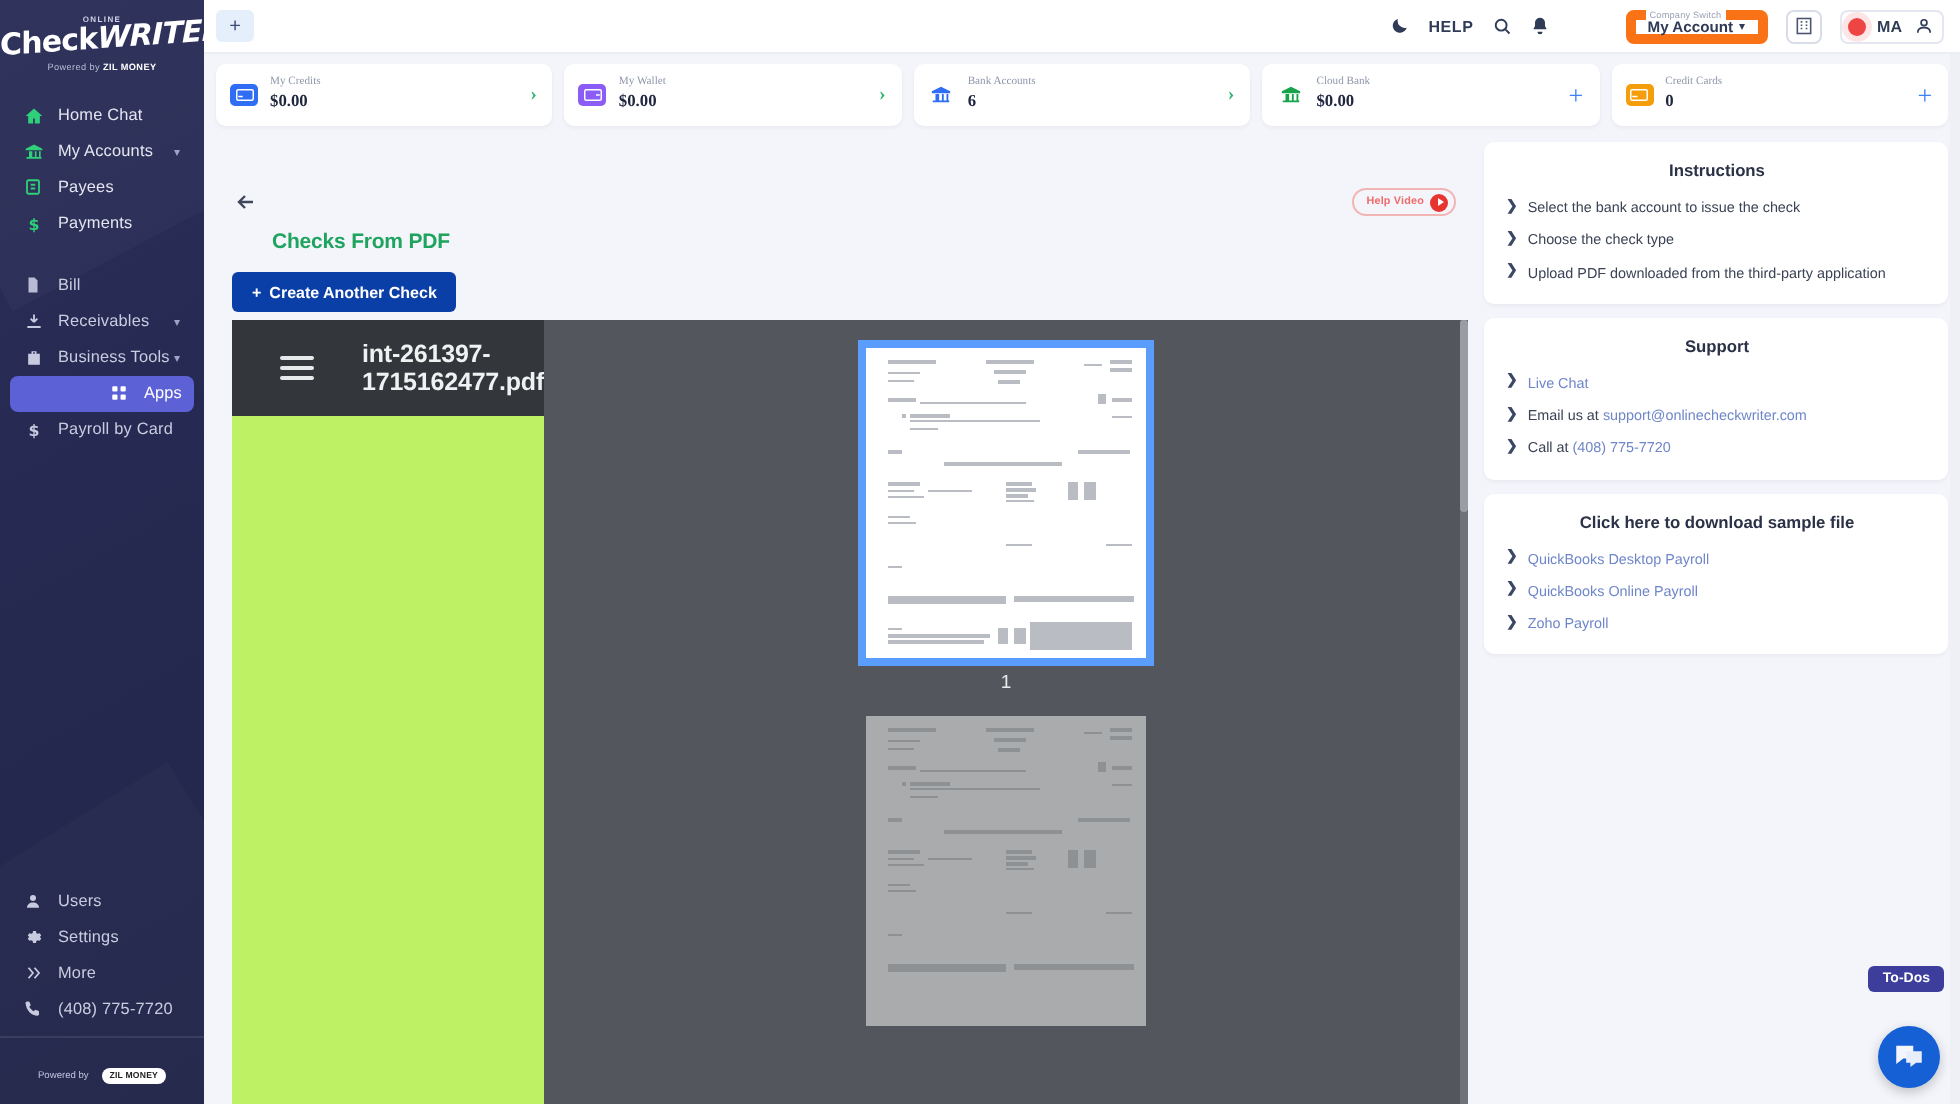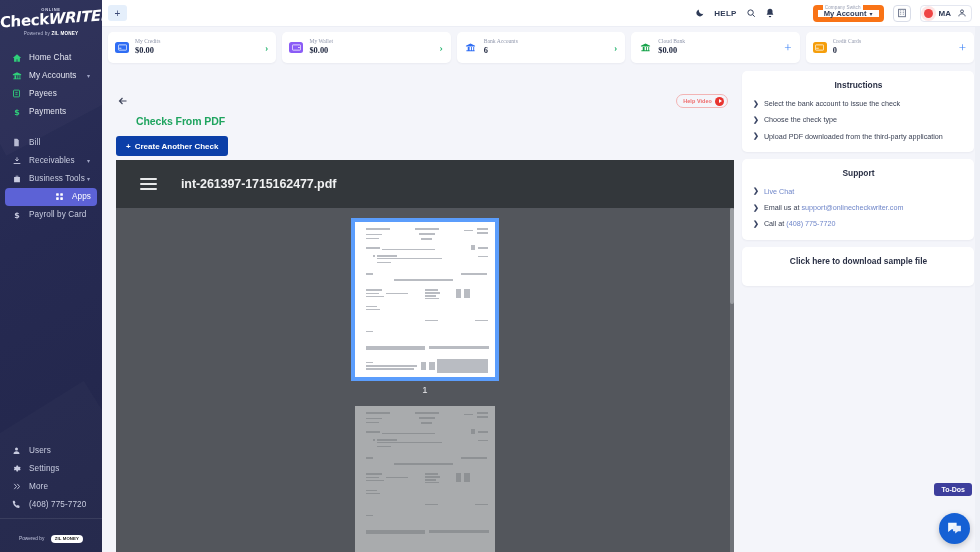--- a/index.html
+++ b/index.html
@@ -133,21 +133,21 @@
   .create-btn {
     margin: 9px 0 4px 8px; background:#0b3fa8; color:#fff; border:none;
     height:20px; border-radius:3px; padding: 0 10px; font-size:8px; font-weight:700;
     display:inline-flex; align-items:center; gap:4px; cursor:pointer; align-self:flex-start;
     font-family:"Liberation Sans", sans-serif;
   }
 
   
   .pdf-view {
     margin: 0 0 0 8px; flex:1; min-height:0; background:#bef264;
-    position:relative; overflow:hidden; display:flex; flex-direction:column;
+    position:relative; overflow:hidden; display:flex; flex-direction:row;
   }
   .pdf-bar { height:48px; background:#33373b; display:flex; align-items:center; padding-left:24px; gap:24px; flex:0 0 48px;}
   .burger { display:flex; flex-direction:column; gap:3px; cursor:pointer;}
   .burger i { display:block; width:17px; height:1.8px; background:#e8e9ea; border-radius:1px;}
   .pdf-name { font-size:12.5px; color:#f0f1f2; font-weight:600; letter-spacing:-.1px;}
   .pdf-scroll { flex:1; position:relative; overflow:hidden; background:#53565c; }
   .pdf-inner { position:absolute; inset:0; display:flex; flex-direction:column; align-items:center; padding-top:14px; }
   .page-card { width:140px; background:#fff; position:relative; }
   .page-card.sel { outline:4px solid #5b9dfc; }
   .page-card.grey { background:#a9abad; }
@@ -609,20 +609,34 @@
             </div>
             <div class="prow">
               <span class="ch">❯</span>
               <span class="tx"><span>Call at </span><span class="lnk">(408) 775-7720</span></span>
             </div>
           </div>
         </div>
 
         <div class="panel">
           <h3>Click here to download sample file</h3>
+          <div class="plist">
+            <div class="prow link">
+              <span class="ch">❯</span>
+              <span class="tx">QuickBooks Desktop Payroll</span>
+            </div>
+            <div class="prow link">
+              <span class="ch">❯</span>
+              <span class="tx">QuickBooks Online Payroll</span>
+            </div>
+            <div class="prow link">
+              <span class="ch">❯</span>
+              <span class="tx">Zoho Payroll</span>
+            </div>
+          </div>
         </div>
 
       </div>
     </div>
   </div>
 
   <div class="right-rail"></div>
 
   <div class="todos">To-Dos</div>
   <div class="chat-fab">

